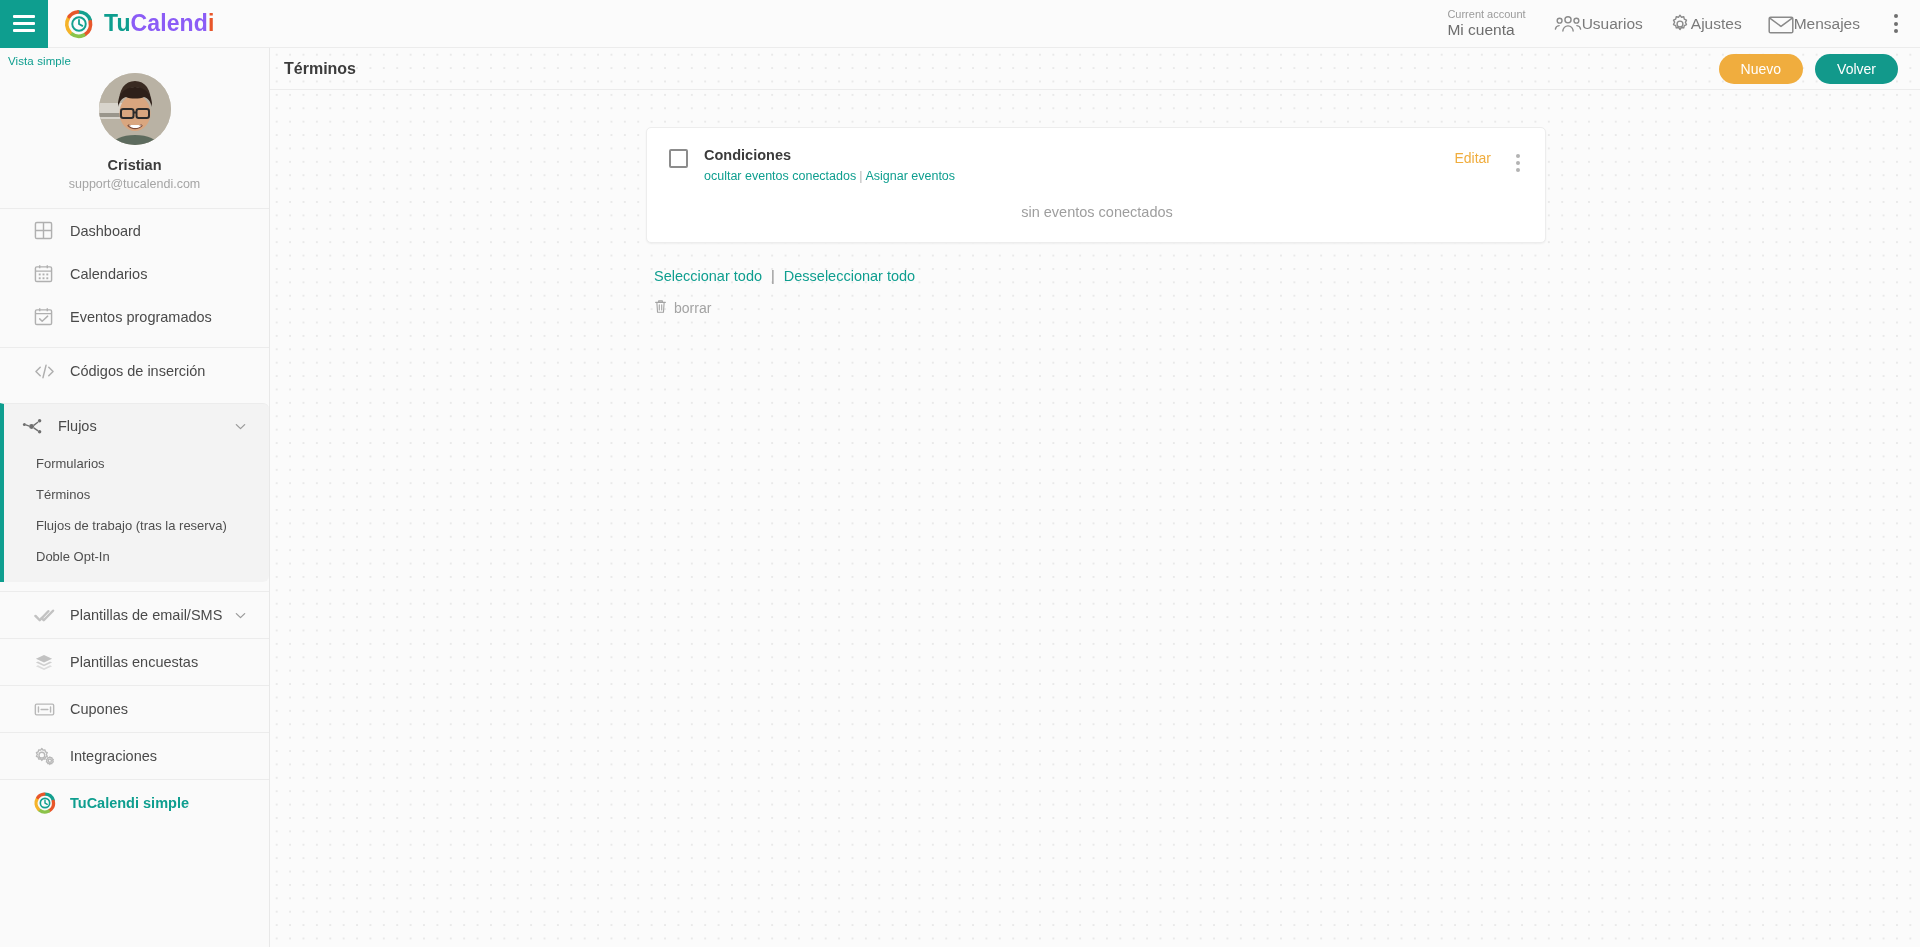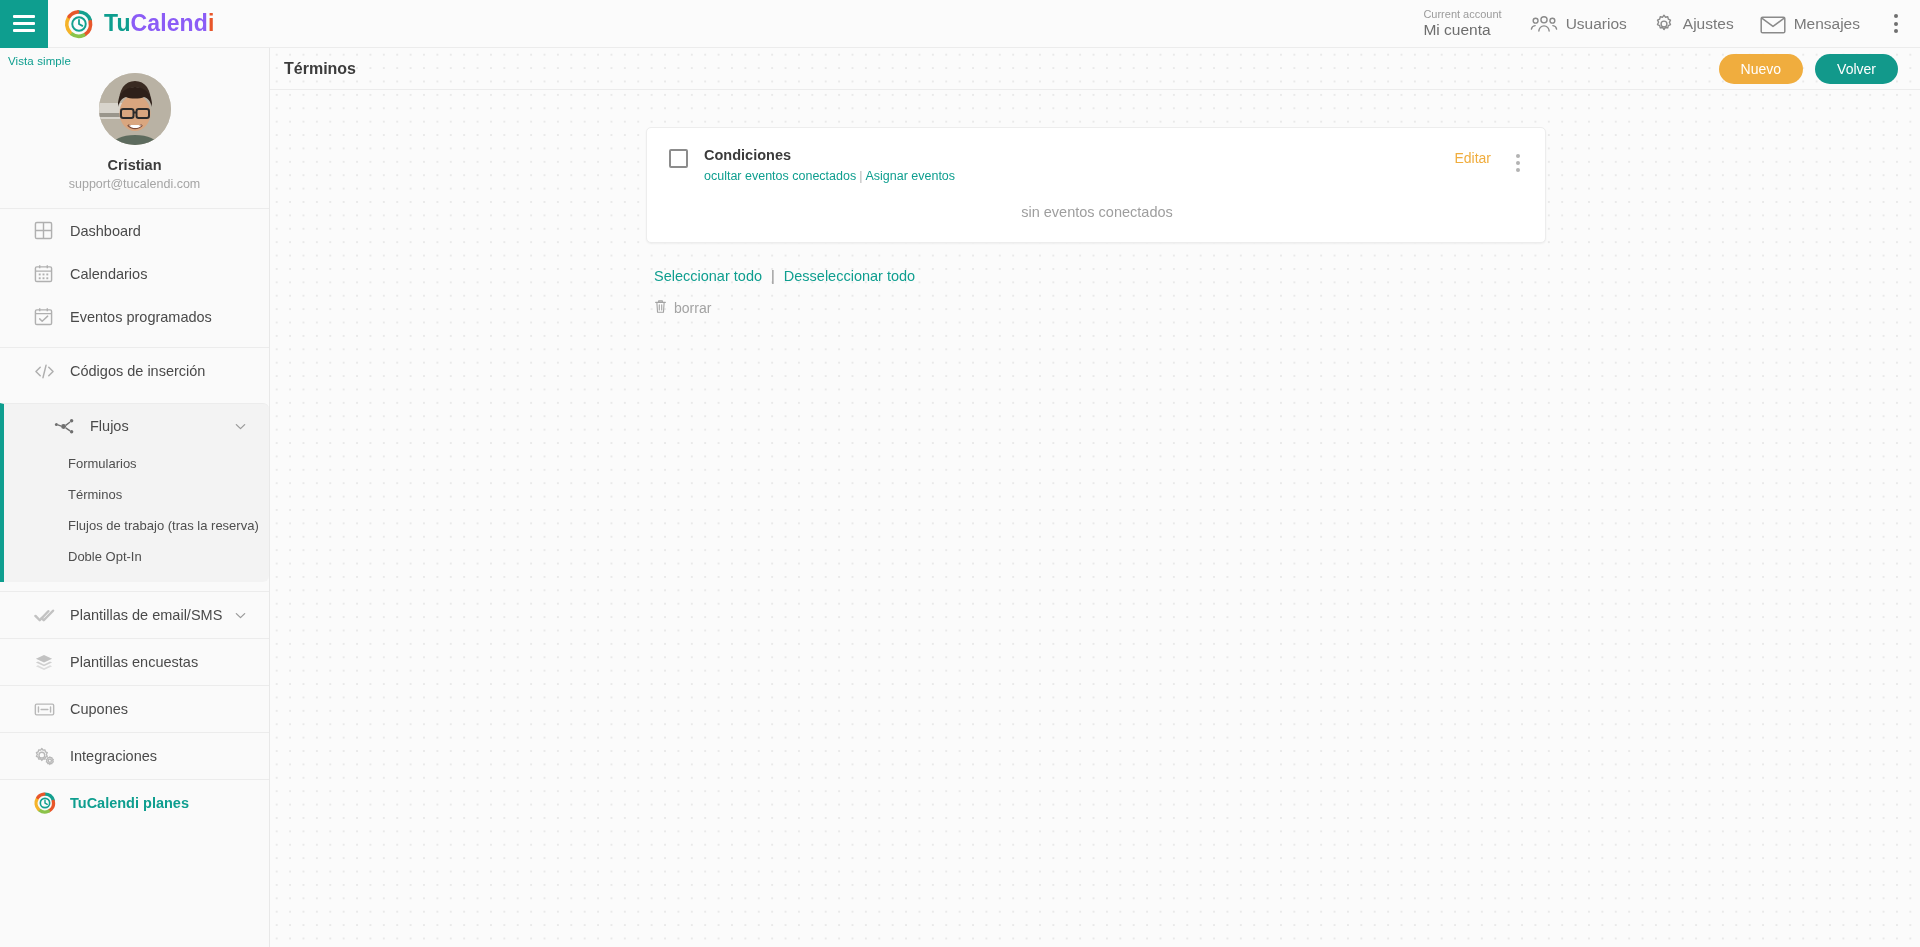--- a/index.html
+++ b/index.html
@@ -36,21 +36,21 @@
   .w-i { color: #e8562a; }
 
   #topnav {
     margin-left: auto; display: flex; align-items: center;
     gap: 26px; padding-right: 14px; height: 48px;
   }
   .acct { text-align: left; line-height: 1.15; cursor: pointer; padding-right: 2px;}
   .acct .small { font-size: 11px; color: #9b9b9b; }
   .acct .big { font-size: 15.5px; color: #6d6d6d; }
   .navitem {
-    display: flex; align-items: center; gap: 8px;
+    display: flex; align-items: center; 
     color: #7a7a7a; font-size: 15.5px; cursor: pointer; white-space: nowrap;
   }
   .navitem svg { display: block; }
   #kebab-top {
     display: flex; flex-direction: column; gap: 3.5px;
     align-items: center; padding: 6px 8px; cursor: pointer;
   }
   #kebab-top i { width: 4px; height: 4px; border-radius: 50%; background: #6f6f6f; display: block; }
 
   
@@ -303,21 +303,21 @@
     <div class="navrow" style="height:46px;">
       <span class="ico">
         <svg width="21" height="19" viewBox="0 0 22 20" fill="none" stroke="#b0b0b0" stroke-width="1.6" stroke-linecap="round" stroke-linejoin="round">
           <path d="M6.5 5.5L2 10l4.5 4.5M15.5 5.5L20 10l-4.5 4.5M12.6 3.5l-3.2 13"></path>
         </svg>
       </span>
       <span class="lbl">Códigos de inserción</span>
     </div>
   </div>
 
-  <div id="flujos-block" style="margin-top:9px;padding-left:32px;">
+  <div id="flujos-block" style="margin-top:9px;">
     <div class="navrow" style="height:44px;">
       <span class="ico">
         <svg width="21" height="19" viewBox="0 0 22 20" fill="none" stroke="#6f6f6f" stroke-width="1.4">
           <circle cx="10" cy="10" r="2.6" fill="#6f6f6f" stroke="none"></circle>
           <circle cx="2.5" cy="8" r="1.6" fill="#6f6f6f" stroke="none"></circle>
           <circle cx="18.5" cy="4" r="1.8" fill="#6f6f6f" stroke="none"></circle>
           <circle cx="18.5" cy="15.5" r="1.8" fill="#6f6f6f" stroke="none"></circle>
           <path d="M4 8.4L7.6 9.6M12.3 8.8l4.6-3.5M12.3 11.4l4.6 3.2"></path>
         </svg>
       </span>
@@ -404,21 +404,21 @@
         <svg viewBox="0 0 40 40" width="22" height="22">
           <path d="M20 4 A16 16 0 0 1 35 15" stroke="#13a08f" stroke-width="6" fill="none" stroke-linecap="round"></path>
           <path d="M35 17 A16 16 0 0 1 28 34" stroke="#e8562a" stroke-width="6" fill="none" stroke-linecap="round"></path>
           <path d="M26 35 A16 16 0 0 1 10 33" stroke="#8bc34a" stroke-width="6" fill="none" stroke-linecap="round"></path>
           <path d="M8 31 A16 16 0 0 1 6 12" stroke="#f5b32a" stroke-width="6" fill="none" stroke-linecap="round"></path>
           <path d="M7 10 A16 16 0 0 1 18 4" stroke="#e8562a" stroke-width="6" fill="none" stroke-linecap="round"></path>
           <circle cx="20" cy="20" r="8.5" fill="none" stroke="#13a08f" stroke-width="3"></circle>
           <path d="M20 15 V20 L24 22.5" stroke="#13a08f" stroke-width="2.6" fill="none" stroke-linecap="round"></path>
         </svg>
       </span>
-      <span class="lbl">TuCalendi planes</span>
+      <span class="lbl">TuCalendi simple</span>
     </div>
   </div>
 </div>
 
 <div id="main">
 
   <div id="pagehead">
     <div class="ptitle">Términos</div>
     <div class="btns">
       <button class="pill amber">Nuevo</button>

